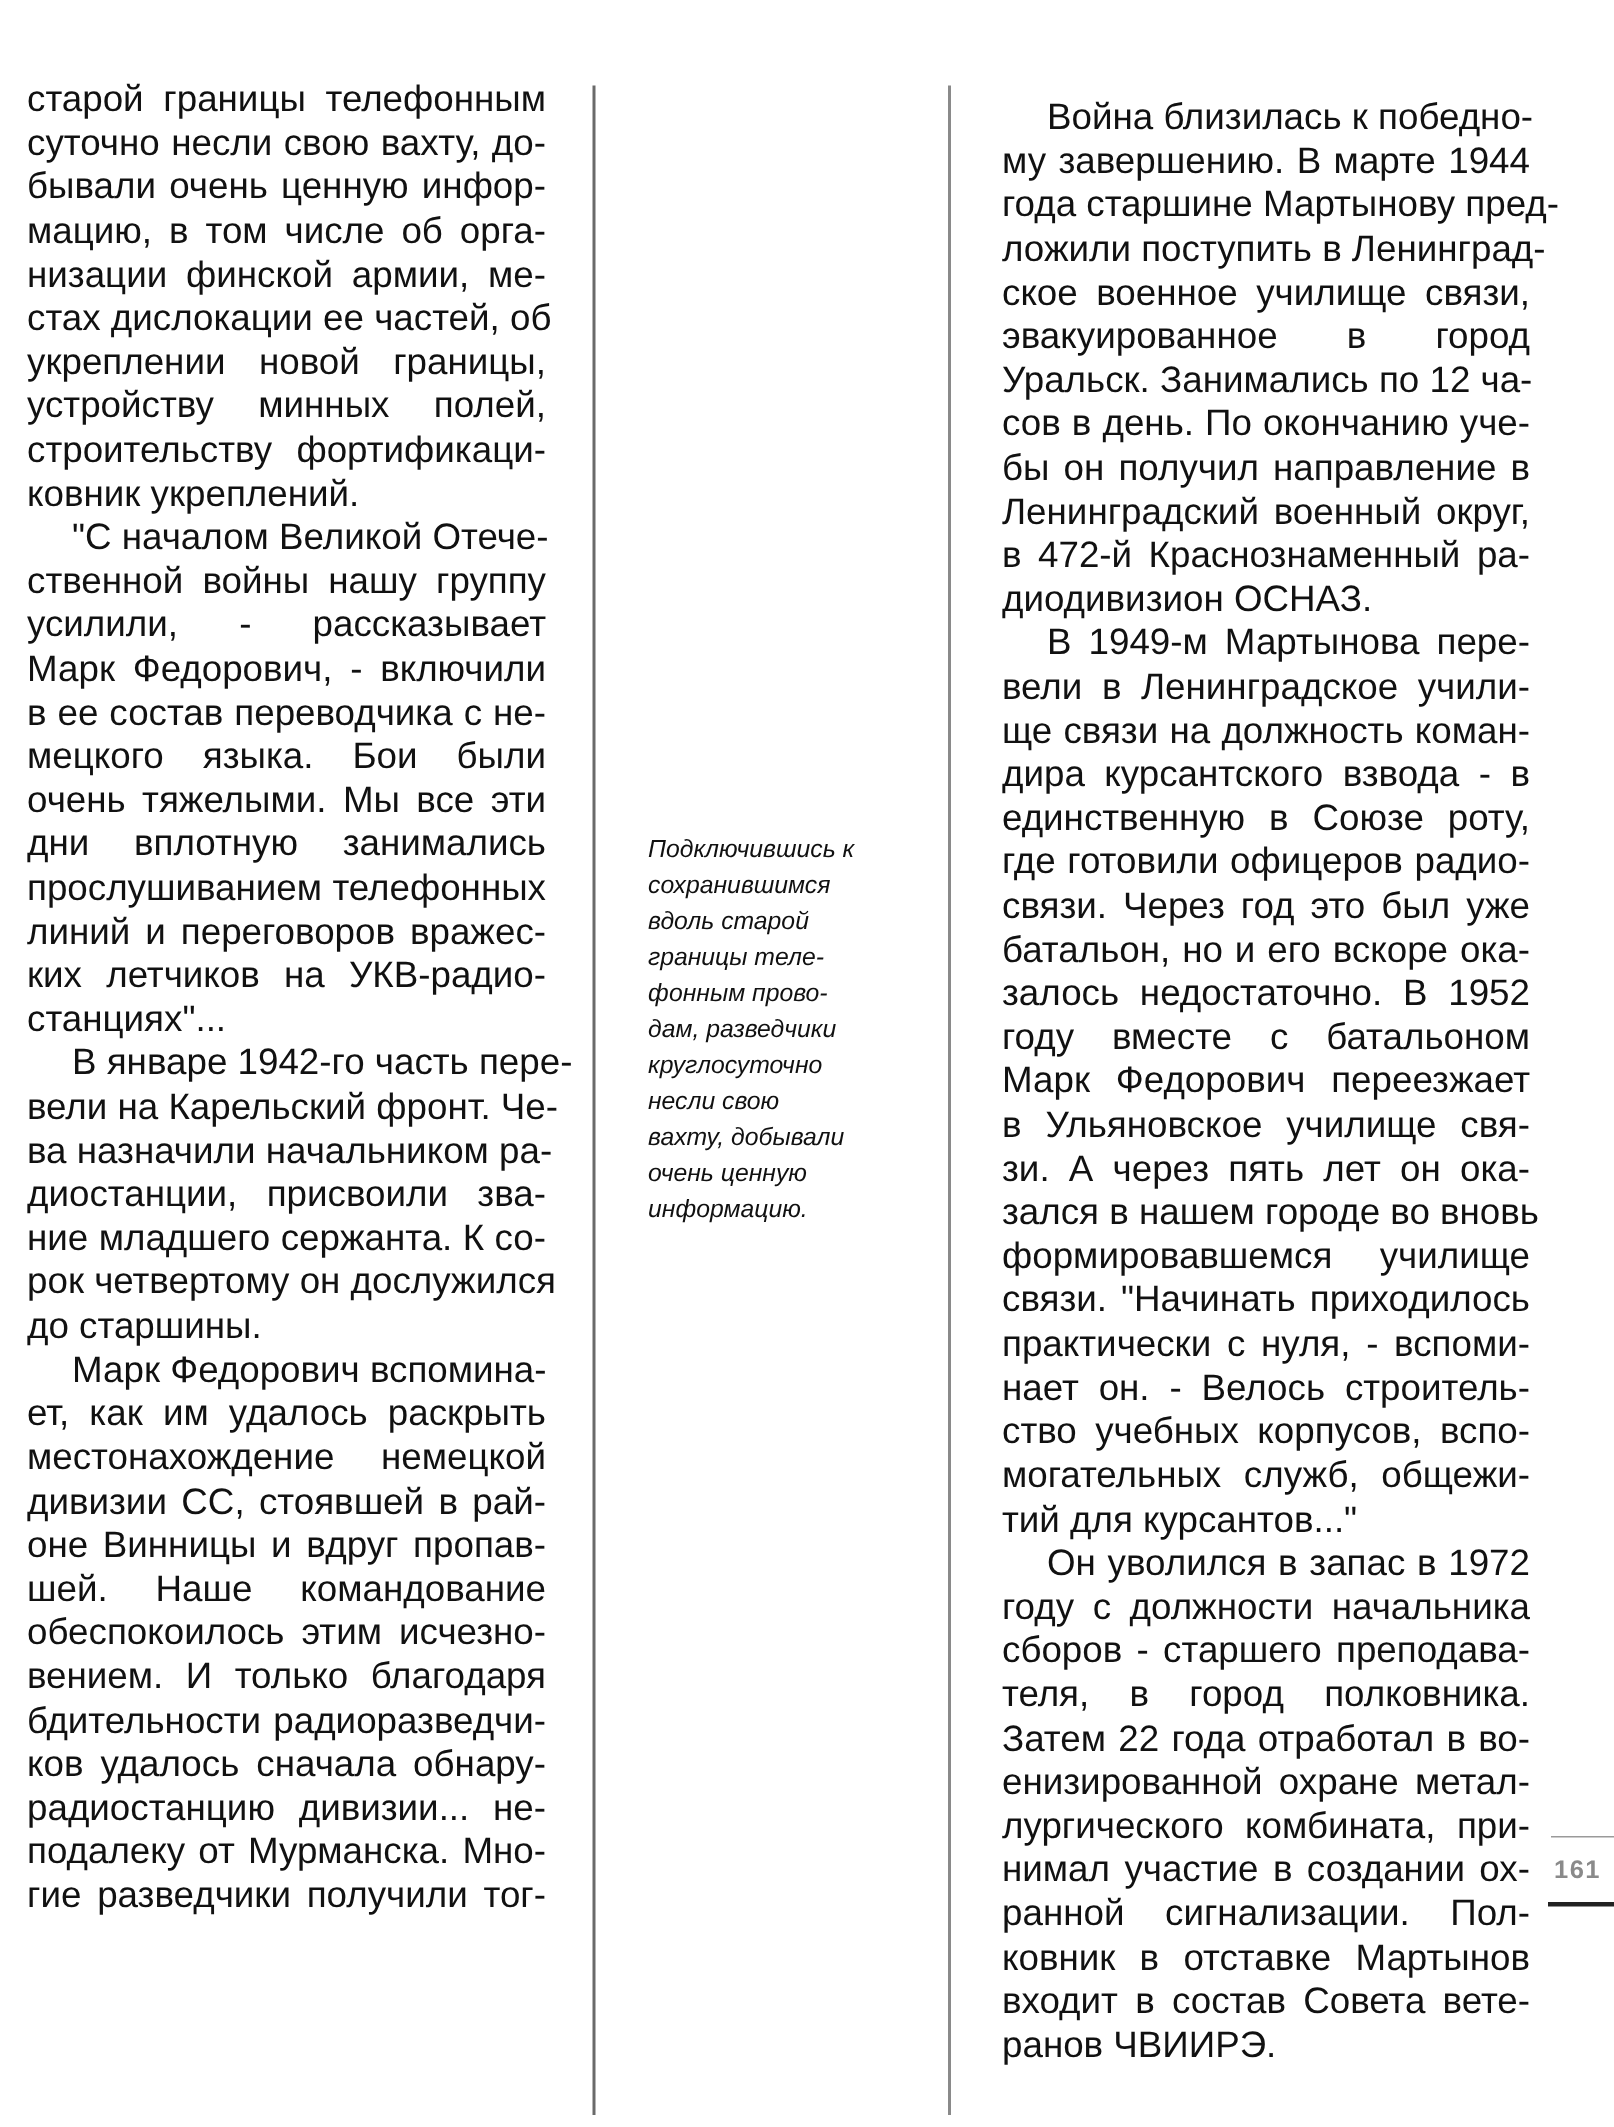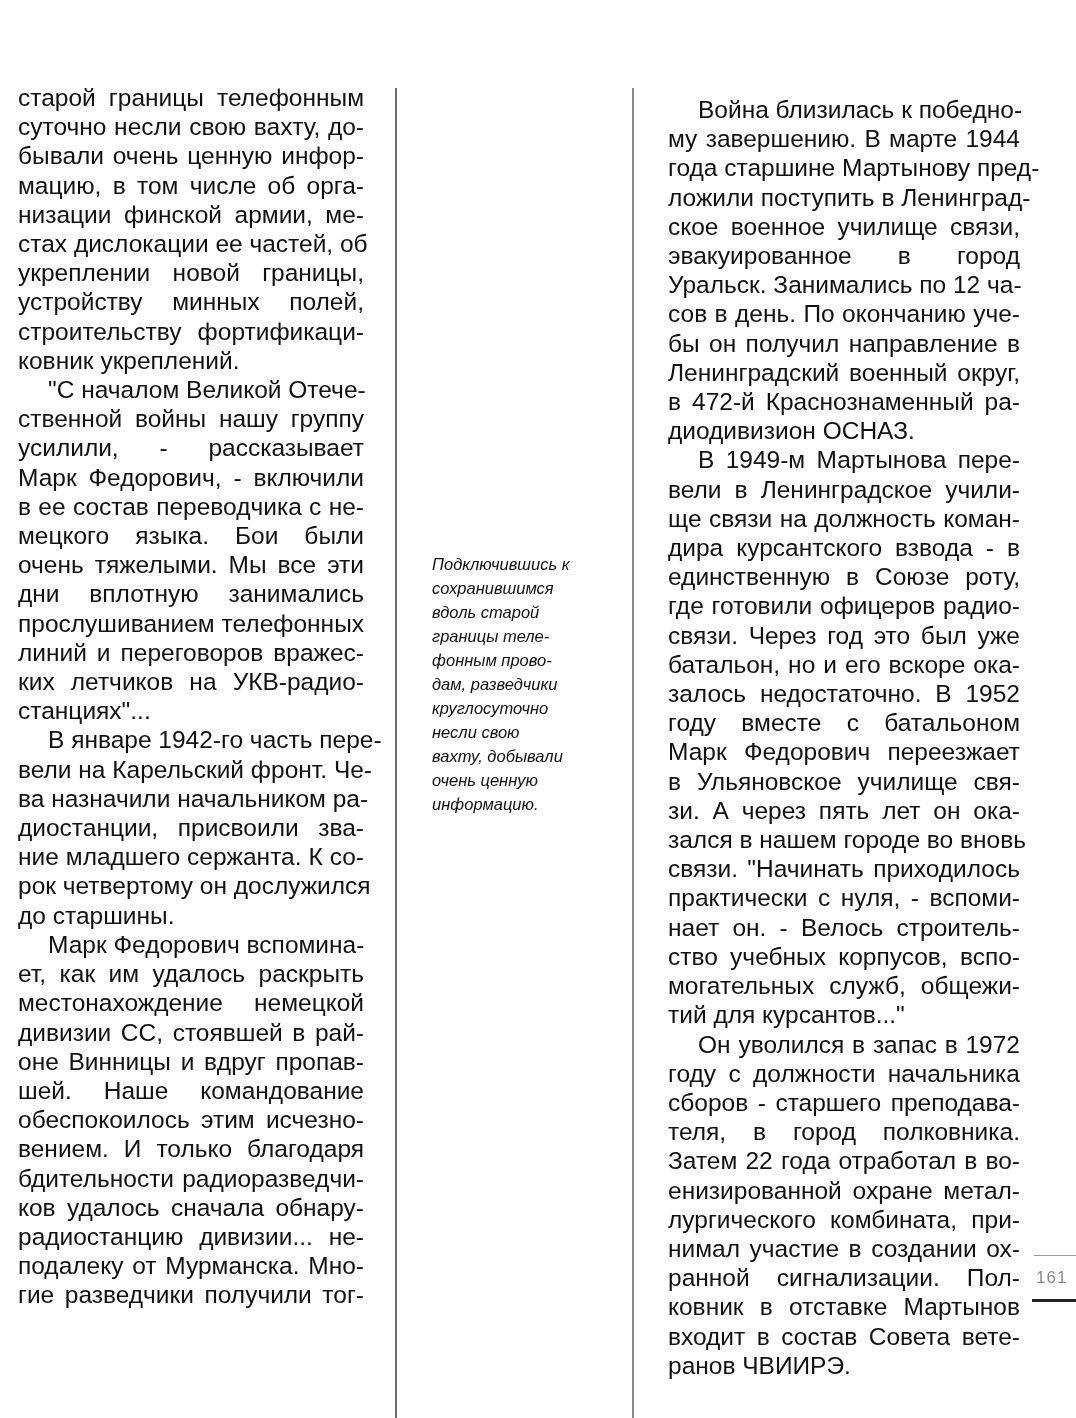--- a/index.html
+++ b/index.html
@@ -1,48 +1,48 @@
 <!DOCTYPE html>
 <html><head>
 <meta charset="utf-8">
 <style>
   html, body { margin: 0; padding: 0; background: #ffffff; }
   body { width: 1076px; height: 1418px; position: relative; overflow: hidden; }
-  .page { position: absolute; inset: 0; background: #ffffff; margin-top: 31px; }
+  .page { position: absolute; inset: 0; background: #ffffff; }
   .col {
     position: absolute;
     font-family: "Liberation Sans", sans-serif;
     color: #111111;
     font-size: 24.5px;
     line-height: 29.2px;
   }
   .col-left { left: 18px; top: 52px; width: 346px; }
   .col-right { left: 668px; top: 64px; width: 352px; }
   .line { display: block; white-space: nowrap; text-align: justify; text-align-last: justify; }
   .line.last { text-align-last: left; }
   .line.indent { padding-left: 30px; }
   .sidebar {
-    position: absolute; left: 432px; top: 521px; width: 190px;
+    position: absolute; left: 432px; top: 554px; width: 190px;
     font-family: "Liberation Sans", sans-serif;
     font-style: italic;
     font-size: 16.5px; line-height: 24px; color: #111111;
   }
   .sidebar .line { text-align: left; text-align-last: left; }
   .rule {
     position: absolute; top: 57px; height: 1353px; width: 2px;
     background: #6a6a6a;
   }
   .rule-1 { left: 395px; }
   .rule-2 { left: 632px; background: #8a8a8a; }
   .pagenum-box { position: absolute; left: 1030px; top: 1222px; width: 46px; height: 50px; }
   .pagenum-top { position: absolute; left: 4px; right: 0; top: 2px; height: 1px; background: #9a9a9a; }
   .pagenum-bottom { position: absolute; left: 2px; right: 0; top: 46px; height: 3px; background: #222222; }
   .pagenum {
     position: absolute; left: 6px; top: 15px;
-    font-family: "Liberation Sans", sans-serif; font-weight: normal;
+    font-family: "Liberation Sans", sans-serif; font-weight: bold;
     font-size: 17px; color: #8a8a8a; letter-spacing: 1px;
   }
 </style>
 </head>
 <body>
 
 <div class="page">
 
   <div class="col col-left" id="left-col">
       <span class="line">старой границы телефонным</span>
@@ -127,20 +127,21 @@
       <span class="line">единственную в Союзе роту,</span>
       <span class="line">где готовили офицеров радио-</span>
       <span class="line">связи. Через год это был уже</span>
       <span class="line">батальон, но и его вскоре ока-</span>
       <span class="line">залось недостаточно. В 1952</span>
       <span class="line">году вместе с батальоном</span>
       <span class="line">Марк Федорович переезжает</span>
       <span class="line">в Ульяновское училище свя-</span>
       <span class="line">зи. А через пять лет он ока-</span>
       <span class="line">зался в нашем городе во вновь</span>
+      <span class="line">формировавшемся училище</span>
       <span class="line">связи. "Начинать приходилось</span>
       <span class="line">практически с нуля, - вспоми-</span>
       <span class="line">нает он. - Велось строитель-</span>
       <span class="line">ство учебных корпусов, вспо-</span>
       <span class="line">могательных служб, общежи-</span>
       <span class="line last">тий для курсантов..."</span>
       <span class="line indent">Он уволился в запас в 1972</span>
       <span class="line">году с должности начальника</span>
       <span class="line">сборов - старшего преподава-</span>
       <span class="line">теля, в город полковника.</span>

